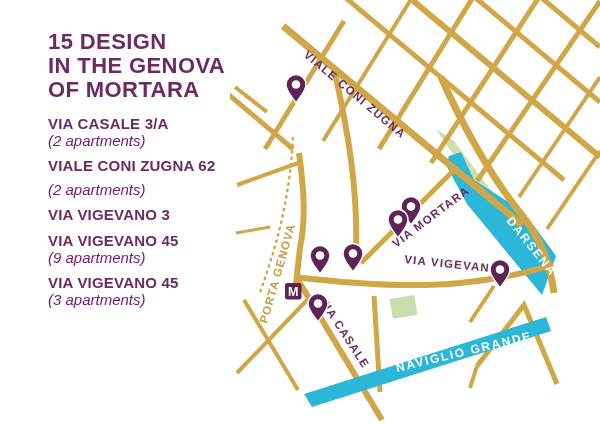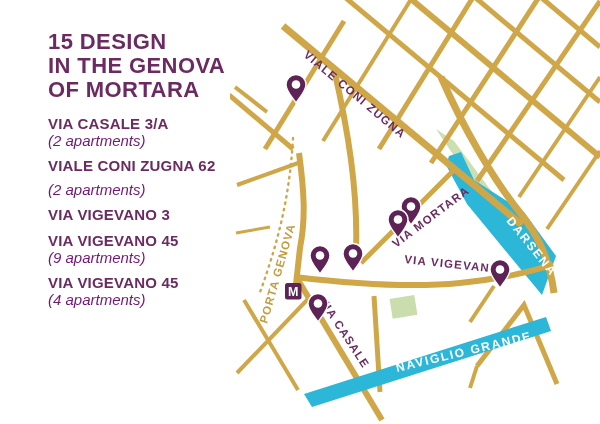--- a/index.html
+++ b/index.html
@@ -45,21 +45,21 @@
         </div>
         <div class="addr">
           <div class="addr-name">VIA VIGEVANO 3</div>
         </div>
         <div class="addr">
           <div class="addr-name">VIA VIGEVANO 45</div>
           <div class="addr-note">(9 apartments)</div>
         </div>
         <div class="addr">
           <div class="addr-name">VIA VIGEVANO 45</div>
-          <div class="addr-note">(4 apartments)</div>
+          <div class="addr-note">(3 apartments)</div>
         </div>
       </div>
   </div>
 
   <svg class="map" viewBox="230 0 370 424" width="370" height="424" xmlns="http://www.w3.org/2000/svg">
 
     <g stroke="#d0a748" fill="none" stroke-linecap="butt">
       <path d="M298,280 L382,420" stroke-width="6"></path>
       <path d="M244,300 L298,390" stroke-width="4"></path>
       <path d="M308,299 L237,373" stroke-width="4"></path>

